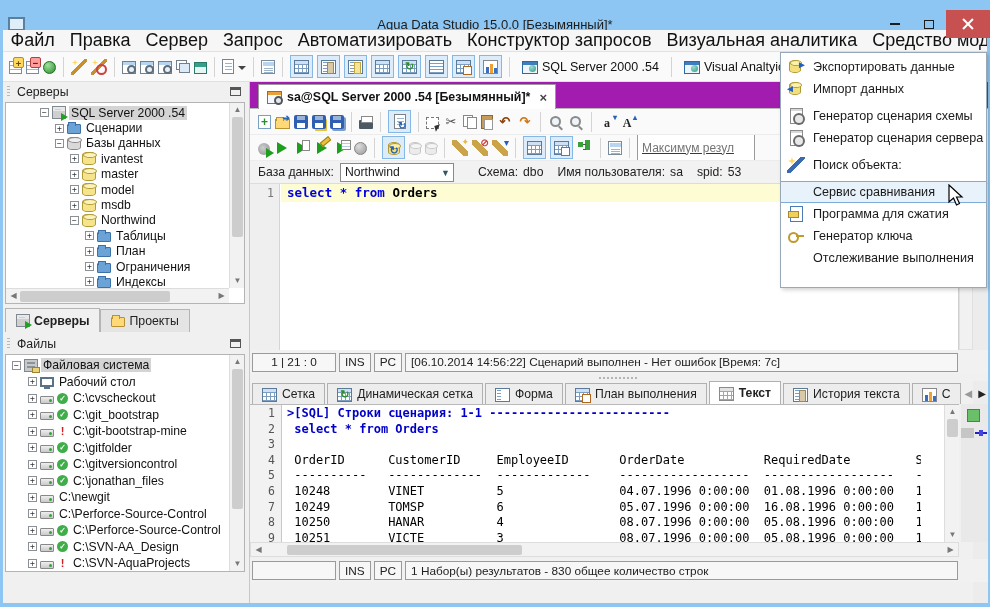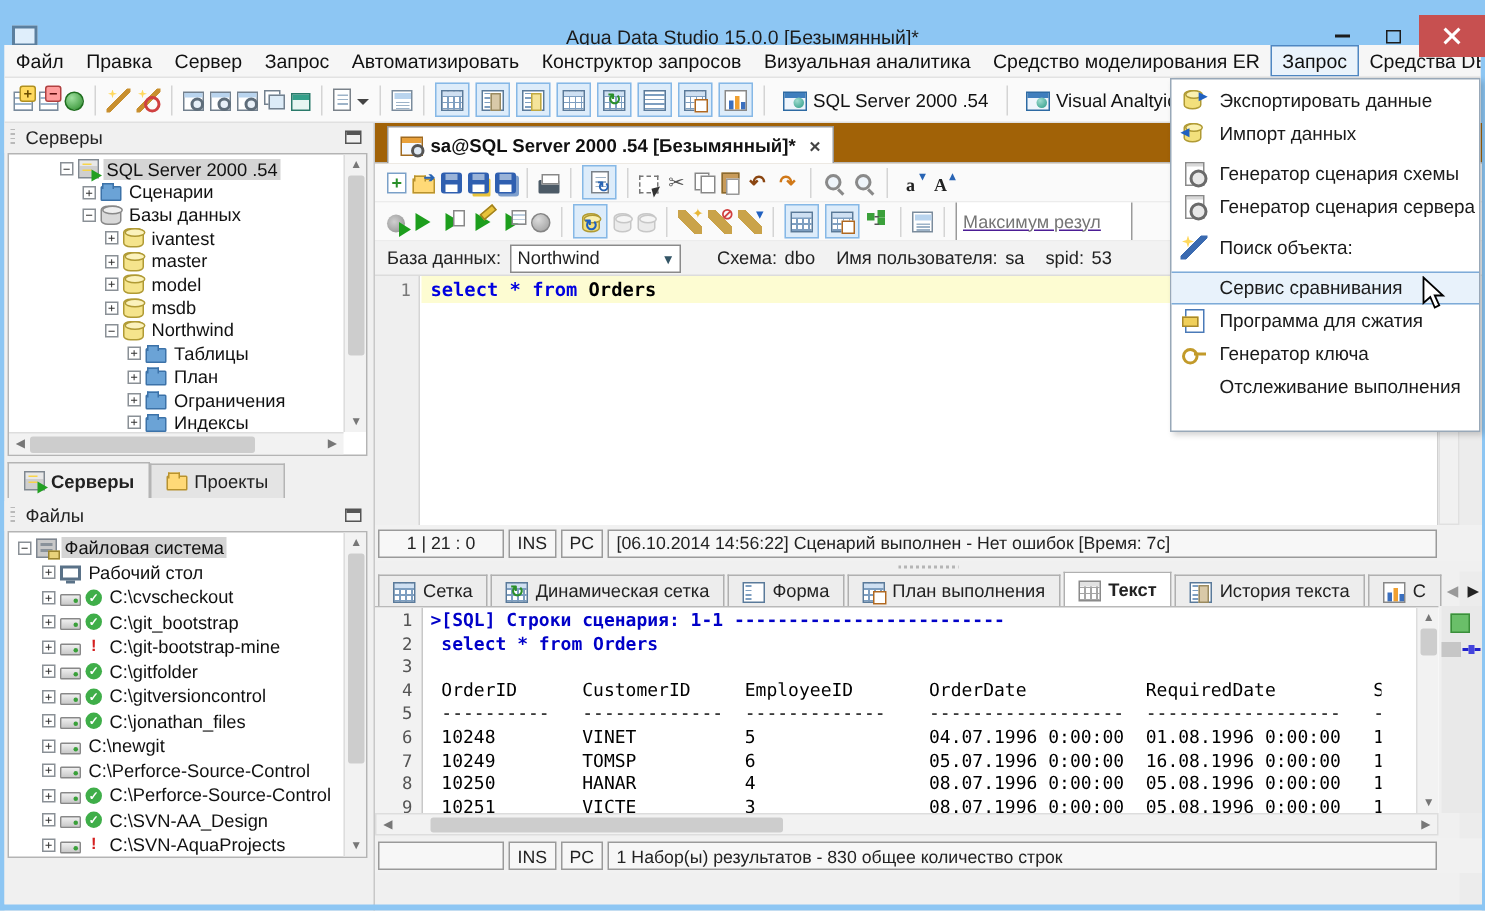--- a/index.html
+++ b/index.html
@@ -20,21 +20,21 @@
   .glyph-close{position:relative;width:12px;height:12px;}
   .glyph-close::before,.glyph-close::after{content:"";position:absolute;left:-1px;top:5px;width:14px;height:2px;background:#fff;}
   .glyph-close::before{transform:rotate(45deg);}
   .glyph-close::after{transform:rotate(-45deg);}
 
   #frame{left:3px;top:30px;width:984px;height:573px;background:#f0f0f0;}
   #bottomedge{left:0;top:603px;width:990px;height:4px;background:#8dc6f3;}
 
   
   #menubar{left:0;top:0;width:984px;height:22px;background:#f6f6f6;display:flex;align-items:stretch;overflow:hidden;border-bottom:1px solid #e2e2e2;}
-  .menu-item{font-size:13px;color:#111;padding:0 7.5px;display:flex;align-items:center;white-space:nowrap;text-align:center;}
+  .menu-item{font-size:18px;color:#111;padding:0 7.5px;display:flex;align-items:center;white-space:nowrap;text-align:center;}
   .menu-item.open{background:#eaf3fb;border:1px solid #4f87c2;padding:0 6.5px;}
 
   
   #main-toolbar{left:0;top:22px;width:984px;height:30px;background:#fafafa;display:flex;align-items:center;gap:4px;padding-left:6px;border-bottom:1px solid #e0e0e0;overflow:hidden;}
   .tsep{width:1px;height:20px;background:#d4d4d4;margin:0 3px;flex:none;}
   .ic{width:16px;height:16px;display:inline-block;position:relative;flex:none;}
   .tbox{width:23px;height:23px;border:1px solid #86b8e6;background:#ddecfa;display:flex;align-items:center;justify-content:center;flex:none;}
   .shortcut-btn{display:flex;align-items:center;gap:4px;font-size:12.5px;color:#111;padding:0 5px;white-space:nowrap;}
 
   
@@ -173,21 +173,21 @@
   .hscroll .thumb{position:absolute;top:2px;height:11px;background:#cdcdcd;border-radius:2px;}
   #panel-tabs{position:absolute;left:2px;top:226px;display:flex;align-items:flex-end;height:24px;}
   .ptab{display:flex;align-items:center;gap:4px;font-size:12.3px;padding:3px 10px;border:1px solid #b4b4b4;border-bottom:none;background:#e4e4e4;color:#222;height:23px;}
   .ptab.active{background:#f0f0f0;font-weight:bold;height:24px;}
   #files-panel{position:absolute;left:0;top:252px;width:246px;}
   #files-tree{position:absolute;left:2px;top:20px;width:240px;height:218px;}
   #files-rows{position:absolute;left:0;top:2px;right:15px;bottom:0;overflow:hidden;}
 
   
   #main-col{left:246px;top:52px;width:738px;height:526px;background:#f0f0f0;border-left:1px solid #c8c8c8;}
-  #doc-tabbar{position:absolute;left:0;top:0;width:738px;height:27px;border-bottom:1px solid #b9b9b9;background:#a16207;}
+  #doc-tabbar{position:absolute;left:0;top:0;width:738px;height:27px;border-bottom:1px solid #b9b9b9;background:#a21caf;}
   #doc-tab{position:absolute;left:8px;top:2px;height:25px;background:#fff;border:1px solid #9a9a9a;border-bottom:none;display:flex;align-items:center;gap:5px;padding:0 8px;font-size:12.4px;font-weight:bold;color:#111;}
   .doctab-icon{width:15px;height:13px;background:linear-gradient(#e8a03a 0 3px,#f5f9ff 3px);border:1px solid #a06a20;position:relative;flex:none;}
   .doctab-icon::after{content:"";position:absolute;right:-2px;bottom:-2px;width:5px;height:5px;border:2px solid #555;border-radius:50%;background:#dfe9f4;}
   #doc-tab-close{color:#444;font-size:13px;font-weight:bold;margin-left:4px;}
   .qtoolbar{position:absolute;left:0;width:738px;height:26px;background:#fafafa;display:flex;align-items:center;gap:4px;padding-left:8px;border-bottom:1px solid #ececec;overflow:hidden;}
   #qtoolbar1{top:27px;}
   #qtoolbar2{top:53px;}
   #maxres-input{width:118px;height:36px;border:1px solid #9a9a9a;background:#fff;font-size:12px;color:#4c1d95;padding:0 4px;font-family:"Liberation Sans",sans-serif;text-decoration:underline;}
   #db-row{position:absolute;left:0;top:79px;width:738px;height:23px;background:#f2f2f2;display:flex;align-items:center;font-size:12.2px;color:#222;gap:6px;padding-left:8px;border-bottom:1px solid #dcdcdc;}
   .dbsel{width:114px;height:19px;border:1px solid #8a8a8a;background:#fff;display:flex;align-items:center;font-size:12.2px;padding-left:4px;position:relative;}

